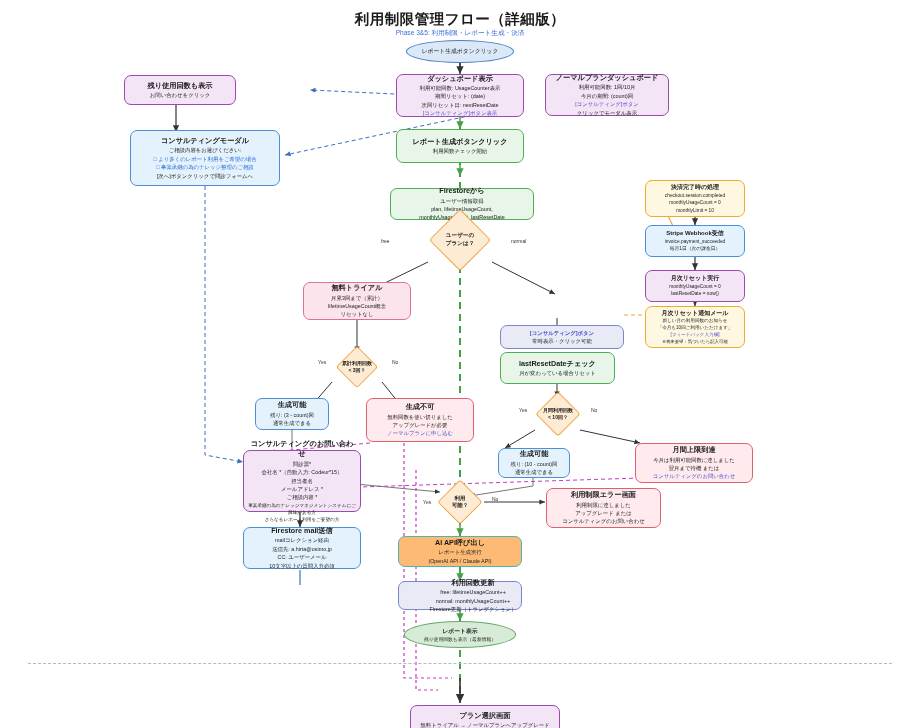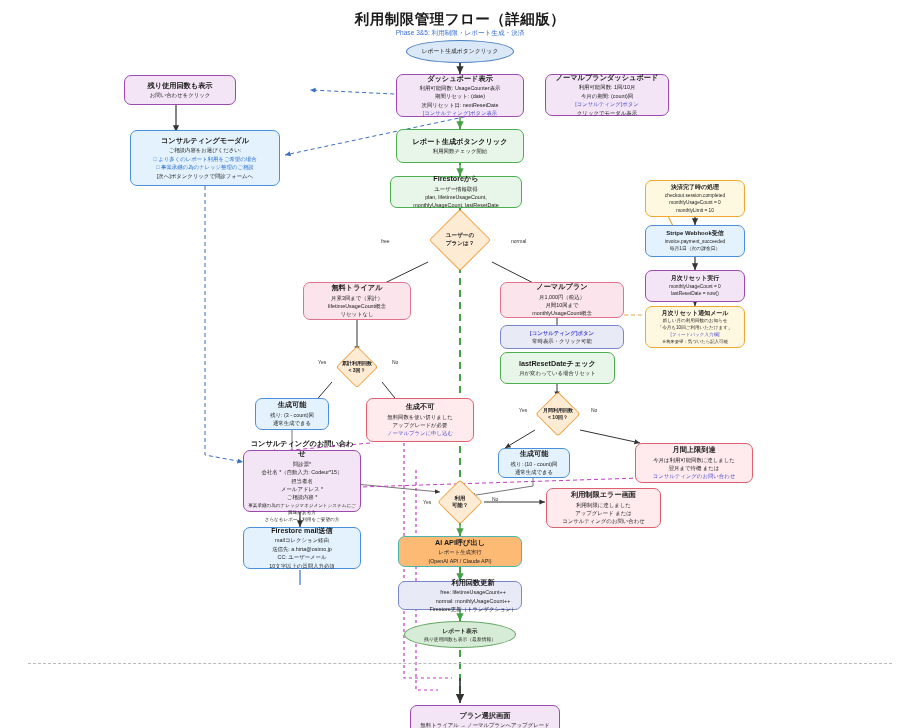--- a/index.html
+++ b/index.html
@@ -157,21 +157,21 @@
     <div class="s blu">□ より多くのレポート利用をご希望の場合</div>
     <div class="s blu">□ 事業承継の為のナレッジ整理のご相談</div>
     <div class="s">[次へ]ボタンクリックで問診フォームへ</div>
   </div>
 
   <div class="node c-green" style="left:396px;top:129px;width:128px;height:34px;">
     <div class="t">レポート生成ボタンクリック</div>
     <div class="s">利用回数チェック開始</div>
   </div>
 
-  <div class="node c-green" style="left:390px;top:176px;width:132px;height:32px;">
+  <div class="node c-green" style="left:390px;top:188px;width:144px;height:32px;">
     <div class="t">Firestoreから</div>
     <div class="s">ユーザー情報取得</div>
     <div class="s">plan, lifetimeUsageCount,</div>
     <div class="s">monthlyUsageCount, lastResetDate</div>
   </div>
 
   <div class="diamond" style="left:414px;top:218px;width:92px;height:44px;">
     <div class="inner c-orangeD" style="width:44px;height:44px;left:24px;border:1.3px solid #f0a44a;background:#fdebd3;"></div>
     <div class="lbl">
       <span>ユーザーの</span>
@@ -181,26 +181,20 @@
   <div class="edgelabel" style="left:381px;top:238px;">free</div>
   <div class="edgelabel" style="left:511px;top:238px;">normal</div>
 
   <div class="node c-pink" style="left:303px;top:282px;width:108px;height:38px;">
     <div class="t">無料トライアル</div>
     <div class="s">月累3回まで（累計）</div>
     <div class="s">lifetimeUsageCount概念</div>
     <div class="s">リセットなし</div>
   </div>
 
-  <div class="node c-pink" style="left:500px;top:282px;width:124px;height:36px;">
-    <div class="t">ノーマルプラン</div>
-    <div class="s">月1,000円（税込）</div>
-    <div class="s">月間10回まで</div>
-    <div class="s">monthlyUsageCount概念</div>
-  </div>
 
   <div class="node c-lav" style="left:500px;top:325px;width:124px;height:24px;">
     <div class="s acc" style="font-weight:bold;">[コンサルティング]ボタン</div>
     <div class="s">常時表示・クリック可能</div>
   </div>
 
   <div class="diamond" style="left:331px;top:352px;width:52px;height:30px;">
     <div class="inner c-orangeD" style="width:30px;height:30px;left:11px;border:1.3px solid #f0a44a;background:#fdebd3;"></div>
     <div class="lbl" style="font-size:5px;">
       <span>累計利用回数</span>

